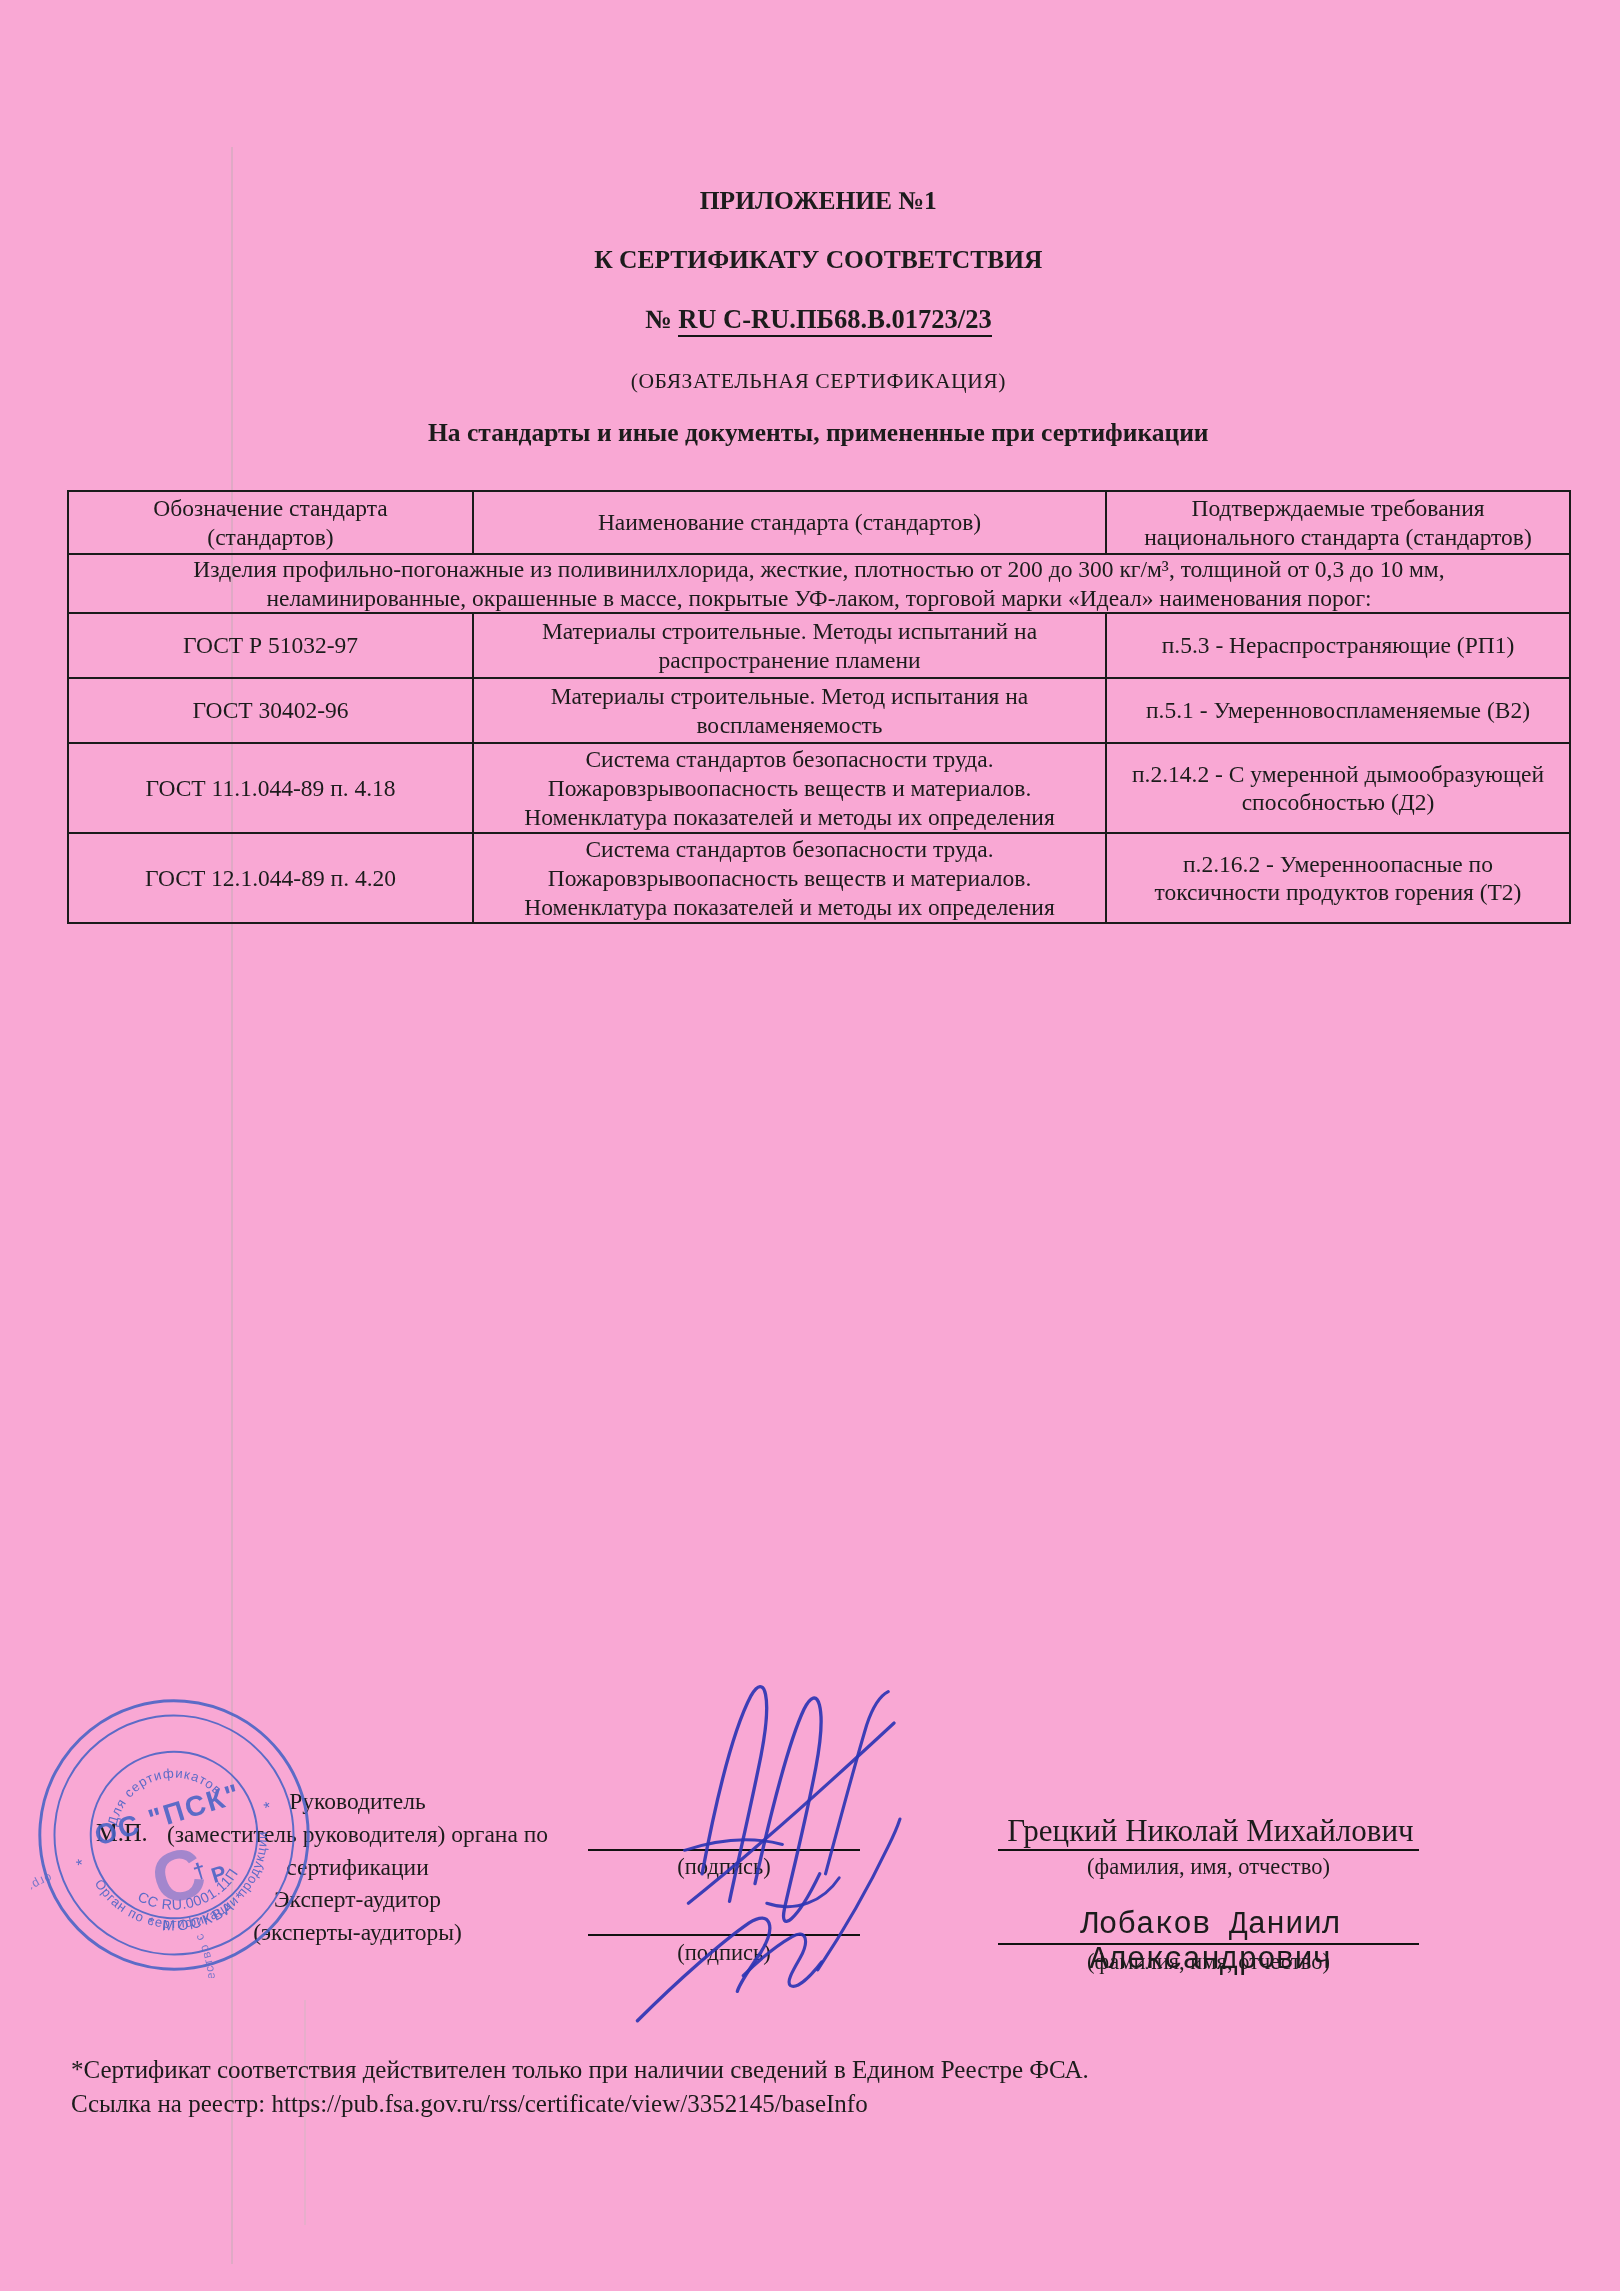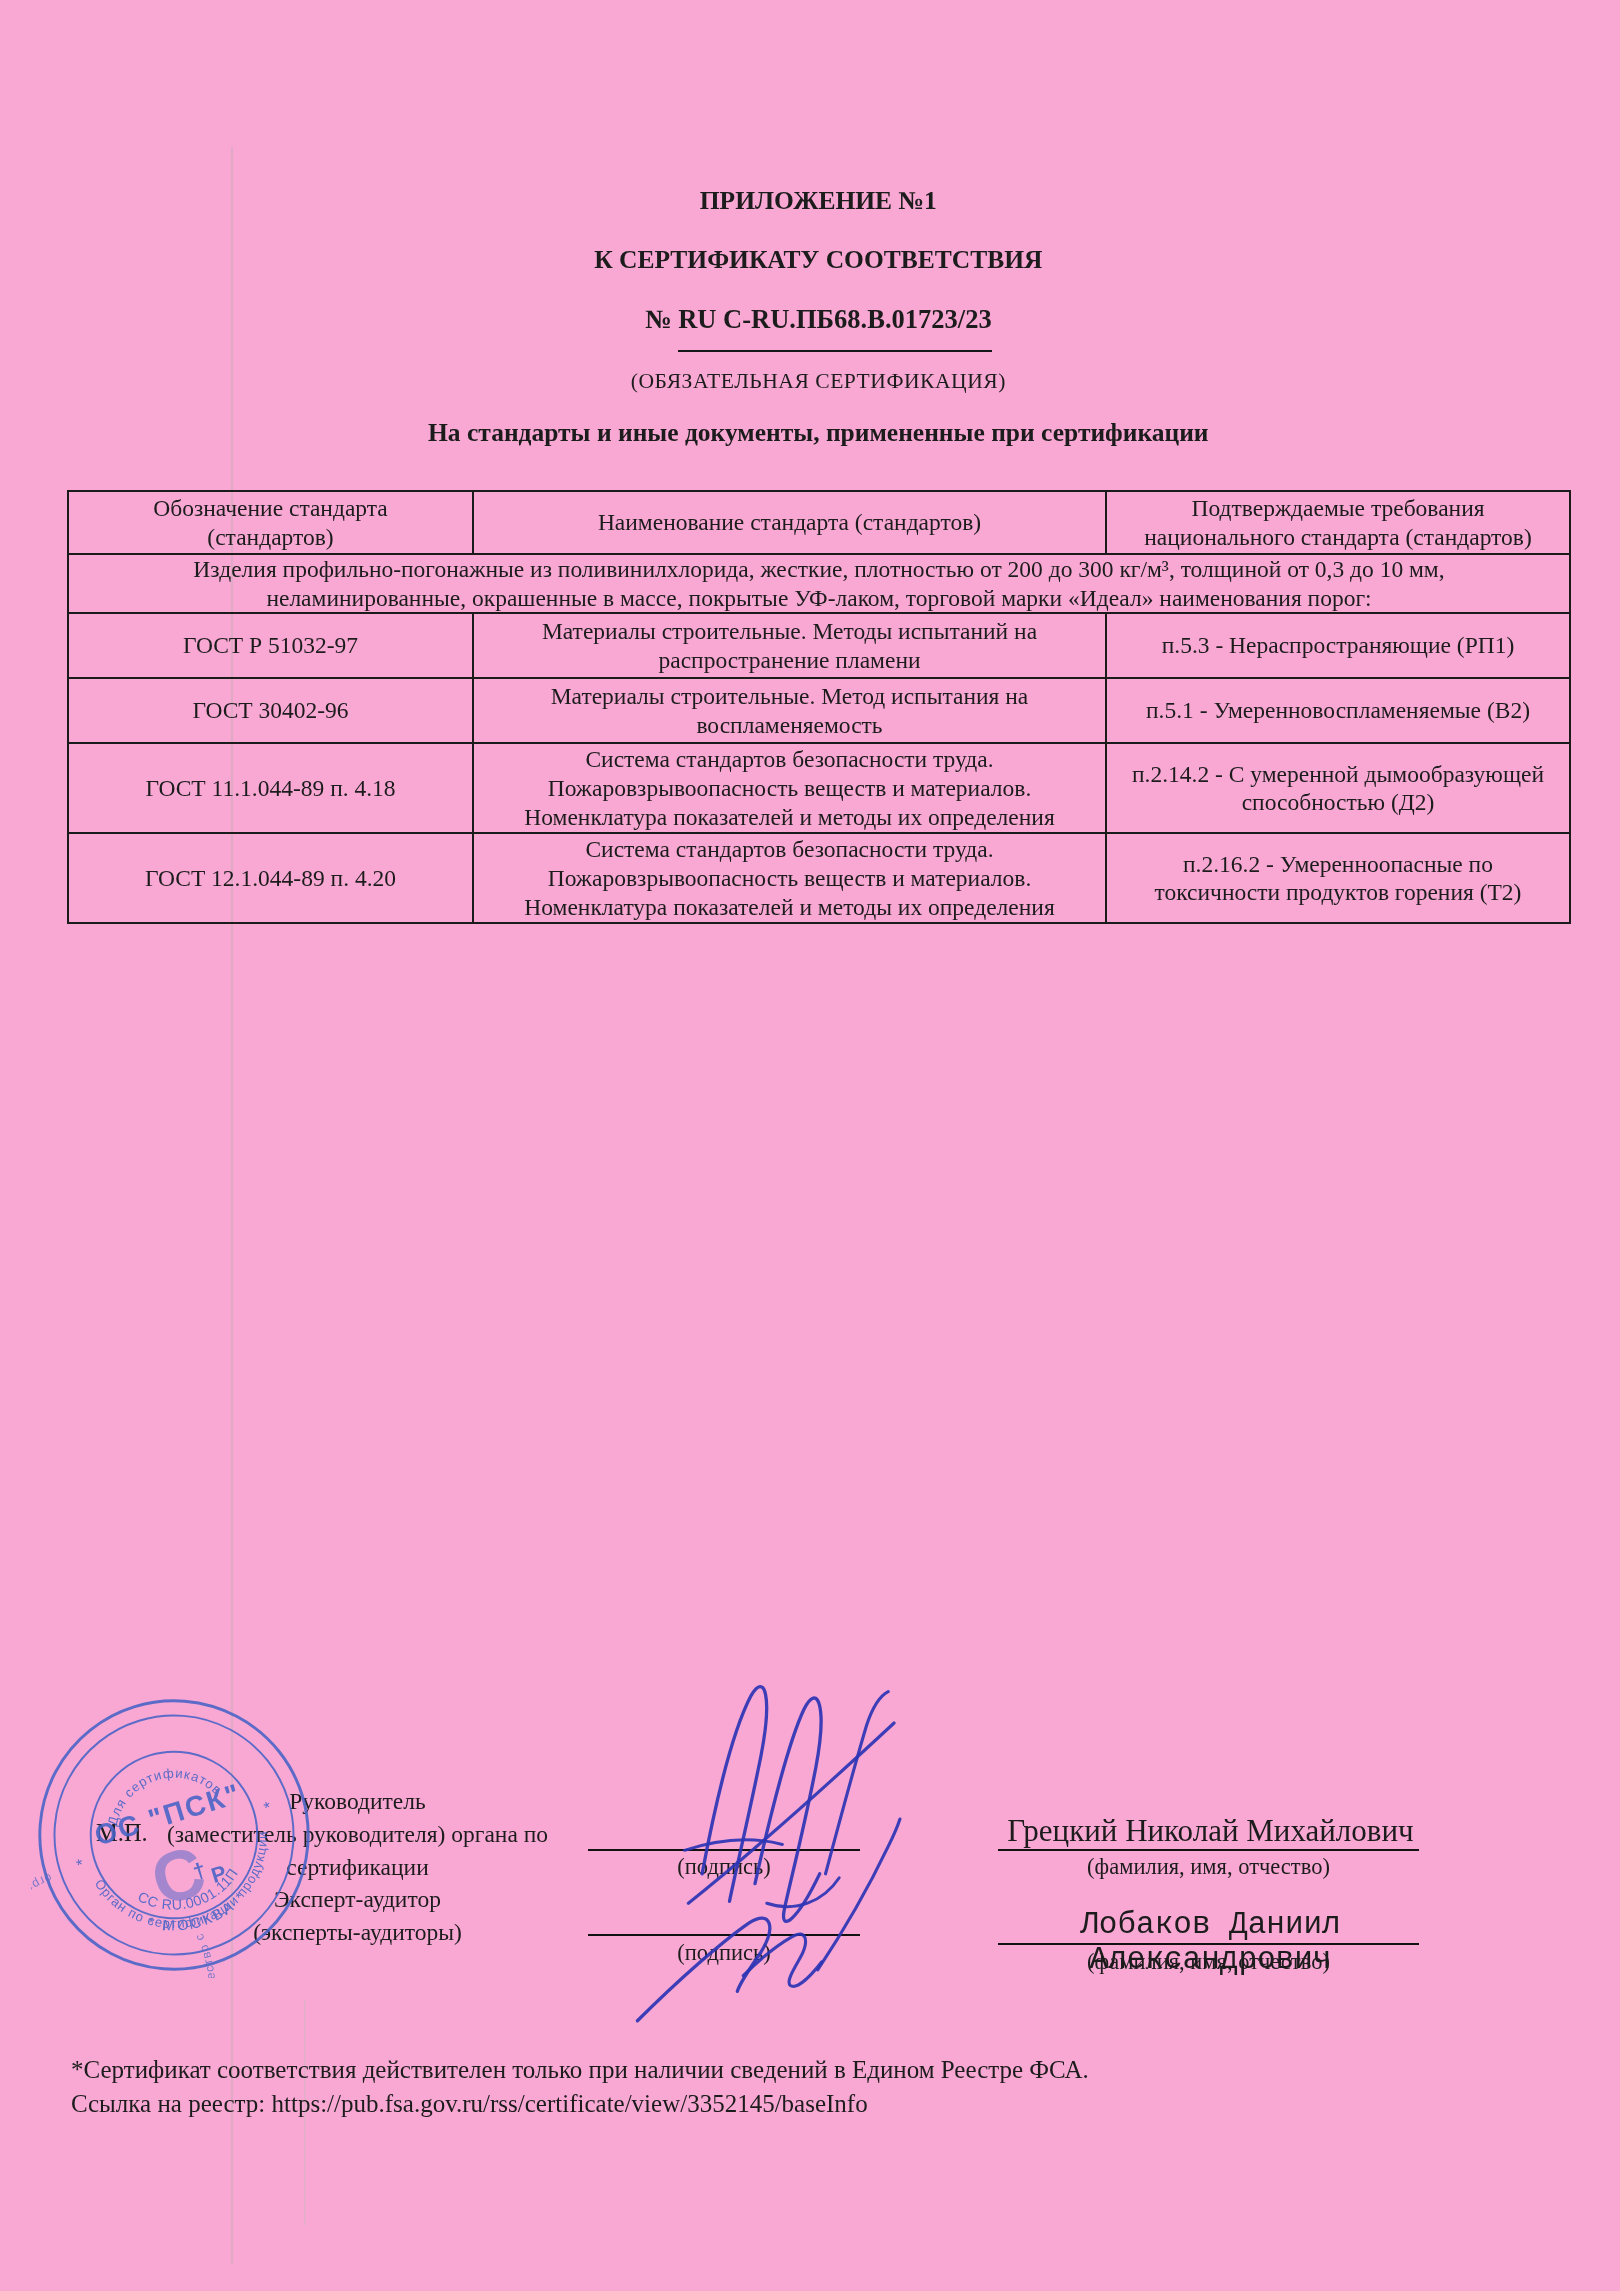--- a/index.html
+++ b/index.html
@@ -4,21 +4,21 @@
 <style>
   html,body { margin:0; padding:0; background:#ffffff; }
   .page {
     position:relative; width:1620px; height:2292px; background:#f9a8d4;
     font-family:"Liberation Serif","DejaVu Serif",serif; color:#1c1c1c; overflow:hidden;
   }
   .artifact { position:absolute; pointer-events:none; }
   .center-line { position:absolute; left:9.8px; width:1617px; text-align:center; white-space:pre; }
   .t-title   { font-weight:bold; font-size:25.5px; }
   .t-number  { font-weight:bold; font-size:26.5px; }
-  .t-number .underlined { border-bottom:2.9px solid #161616; padding-bottom:16px; }
+  .t-number .underlined { border-bottom:2.9px solid #161616; padding-bottom:1px; }
   .t-type    { font-size:21.6px; letter-spacing:0.5px; }
   .t-sub     { font-weight:bold; font-size:25.5px; }
 
   table.doc-table {
     position:absolute; left:67px; top:490px; width:1502px;
     border-collapse:collapse; table-layout:fixed; font-size:23.5px;
     border:2.9px solid #151515;
   }
   table.doc-table td, table.doc-table th {
     border:2px solid #1b1b1b; vertical-align:middle; text-align:center;

